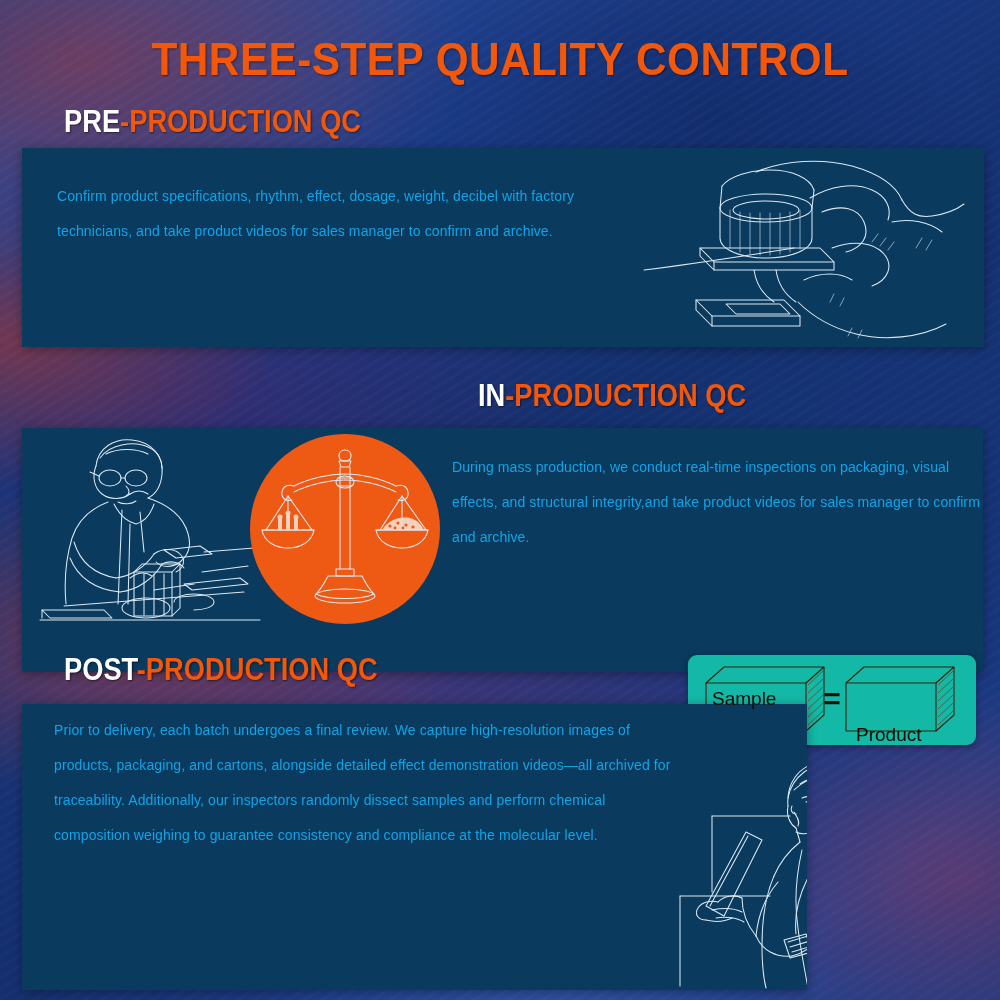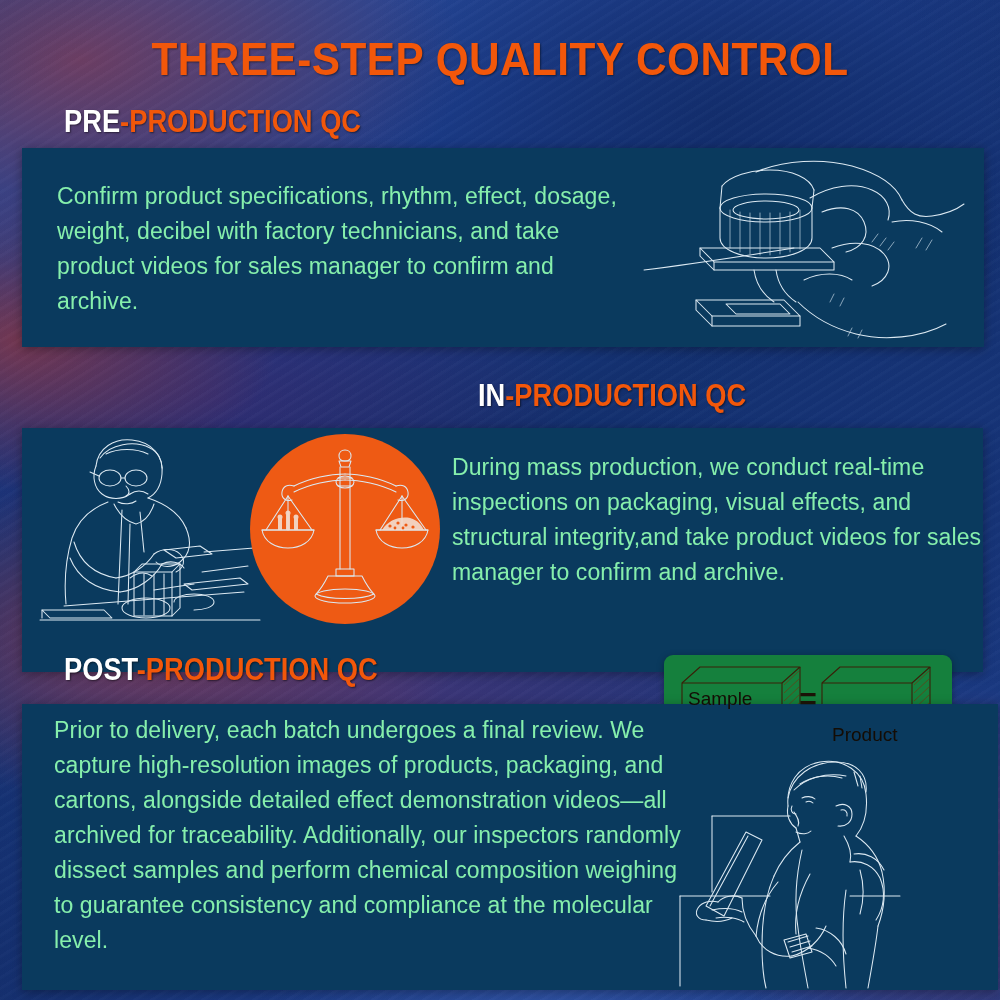--- a/index.html
+++ b/index.html
@@ -82,44 +82,44 @@
   .head3 { left:64px;  top:652px; }
 
   .panel {
     position:absolute;
     background:#0a3a5e;
     box-shadow:0 2px 10px rgba(0,0,0,.35);
     overflow:hidden;
   }
   .panel-1 { left:22px; top:148px; width:962px; height:199px; }
   .panel-2 { left:22px; top:428px; width:961px; height:244px; }
-  .panel-3 { left:22px; top:704px; width:976px; height:286px; }
+  .panel-3 { left:22px; top:704px; width:785px; height:286px; }
 
   .body-text {
     position:absolute;
-    color:#86efac;
-    font-size:23px;
+    color:#0ea5e9;
+    font-size:14px;
     line-height:35px;
     letter-spacing:.1px;
   }
   .text-1 { left:35px; top:31px; width:560px; }
   .text-2 { left:430px; top:22px; width:540px; }
   .text-3 { left:32px; top:9px;  width:630px; }
 
   
   .scale-circle {
     position:absolute; left:228px; top:6px; width:190px; height:190px;
     border-radius:50%;
     background:#EE5A14;
   }
 
   
   .sp-badge {
-    position:absolute; left:664px; top:655px; width:288px; height:90px;
-    background:#15803d; border-radius:9px;
+    position:absolute; left:688px; top:655px; width:288px; height:90px;
+    background:#14b8a6; border-radius:9px;
     box-shadow:0 2px 7px rgba(0,0,0,.35);
   }
   .sp-inner { position:relative; width:100%; height:100%; }
   .sp-equals {
     position:absolute; left:50%; top:50%; transform:translate(-50%,-52%);
     font-size:30px; font-weight:bold; color:#1b1206; z-index:5;
   }
   .sp-label {
     position:absolute; top:50%; transform:translateY(-55%);
     font-size:19px; color:#140c04; z-index:5; white-space:nowrap;

